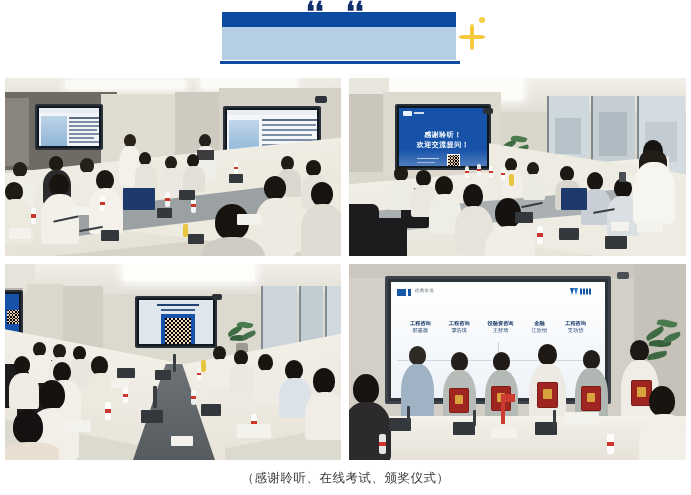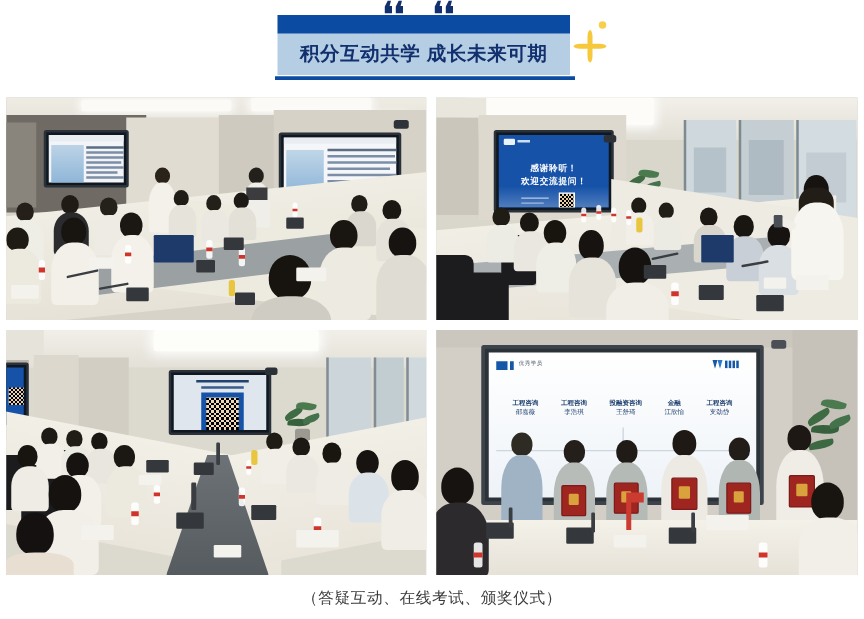--- a/index.html
+++ b/index.html
@@ -259,21 +259,20 @@
 </head>
 <body>
 
 <div class="page">
 
   <div class="banner-wrap">
     <div class="banner-topbar"></div>
     <div class="banner-body"></div>
     <div class="quote-mark quote-a">❛❛</div>
     <div class="quote-mark quote-b">❛❛</div>
-    <div class="banner-title">积分互动共学  成长未来可期</div>
     <div class="banner-underline"></div>
   </div>
 
   <div class="sparkle">
     <div class="star-v"></div>
       <div class="star-h"></div>
   </div>
   <div class="sparkle-dot"></div>
 
   <div class="grid">
@@ -763,15 +762,15 @@
       <div style="position:absolute;left:152px;top:130px;width:4px;height:30px;background:#cc3b30;"></div>
       <div style="position:absolute;left:156px;top:130px;width:10px;height:8px;background:#cc3b30;"></div>
       <div class="bottle" style="left:30px;top:170px;width:7px;height:20px;"></div>
       <div class="bottle" style="left:258px;top:170px;width:7px;height:20px;"></div>
       <div class="paper" style="left:216px;top:148px;width:34px;height:12px;"></div>
       <div class="paper" style="left:142px;top:164px;width:26px;height:10px;"></div>
     </div>
 
   </div>
 
-  <div class="caption">（答疑互动、在线考试、颁奖仪式）</div>
+  <div class="caption">（感谢聆听、在线考试、颁奖仪式）</div>
 
 </div>
 
 </body></html>

